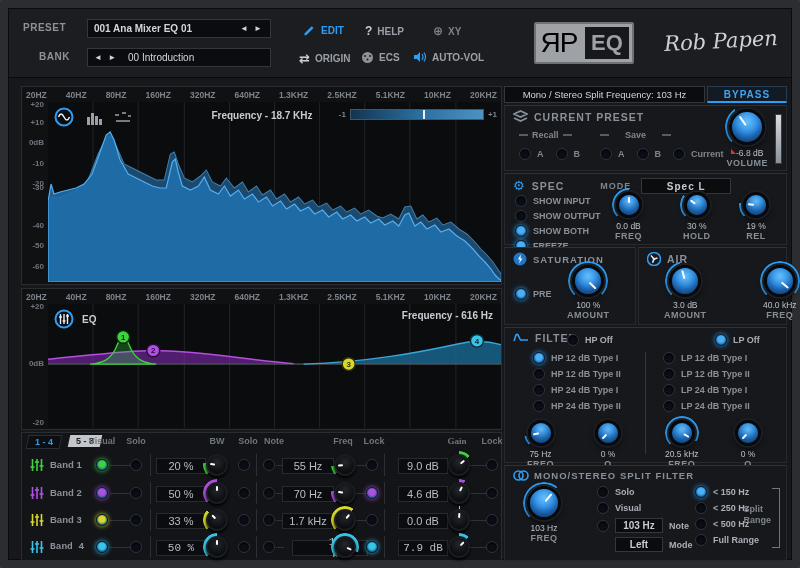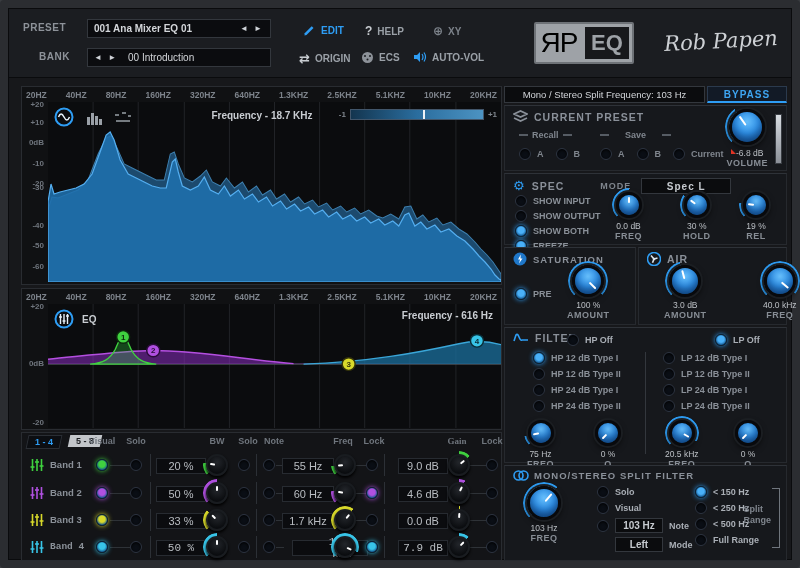--- a/index.html
+++ b/index.html
@@ -338,21 +338,21 @@
       <div class="cdiv" style="left:128px;"></div>
       <div class="bbox" style="left:134px;width:48px;">50 %</div>
       <div class="sknob" style="left:184px;--start:-135deg;--sweep:135;--a:0deg;">
             <div class="arc"></div>
             <div class="sface"></div>
             <div class="kptr"></div>
           </div>
       <div class="cell r" style="left:216px;top:7px;"></div>
       <div class="cdiv" style="left:234px;"></div>
       <div class="cell r" style="left:241px;top:7px;"></div>
-      <div class="bbox" style="left:260px;width:50px;">60 Hz</div>
+      <div class="bbox" style="left:260px;width:50px;">70 Hz</div>
       <div class="sknob" style="left:312px;--start:-135deg;--sweep:54;--a:-81deg;">
             <div class="arc"></div>
             <div class="sface"></div>
             <div class="kptr"></div>
           </div>
       <div class="cell r lit" style="left:344px;top:7px;"></div>
       <div class="cdiv" style="left:362px;"></div>
       <div class="bbox" style="left:376px;width:48px;">4.6 dB</div>
       <div class="sknob" style="left:426px;--start:0deg;--sweep:26;--a:26deg;">
             <div class="arc"></div>

